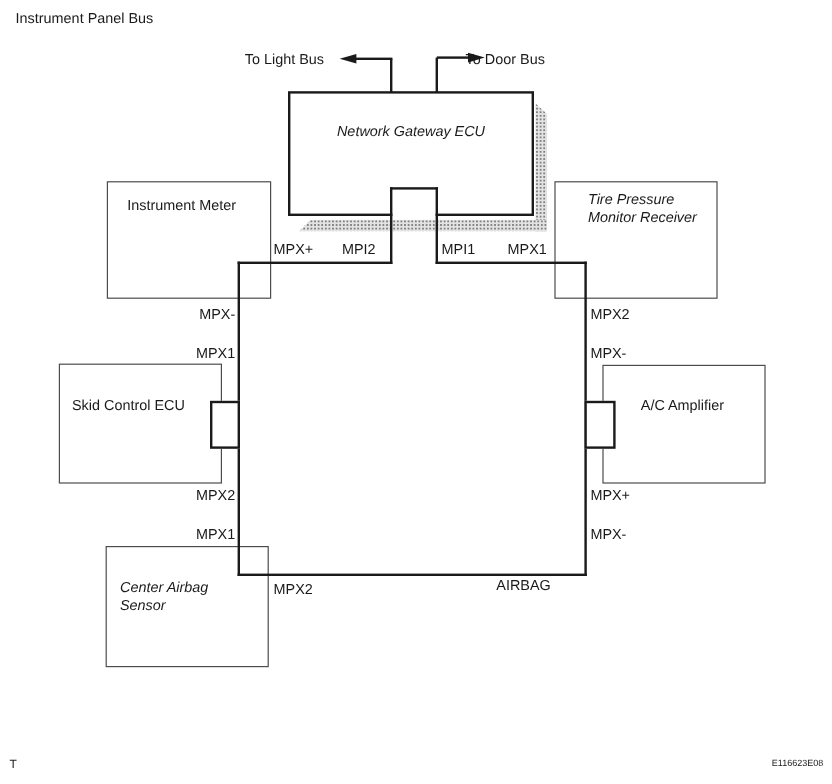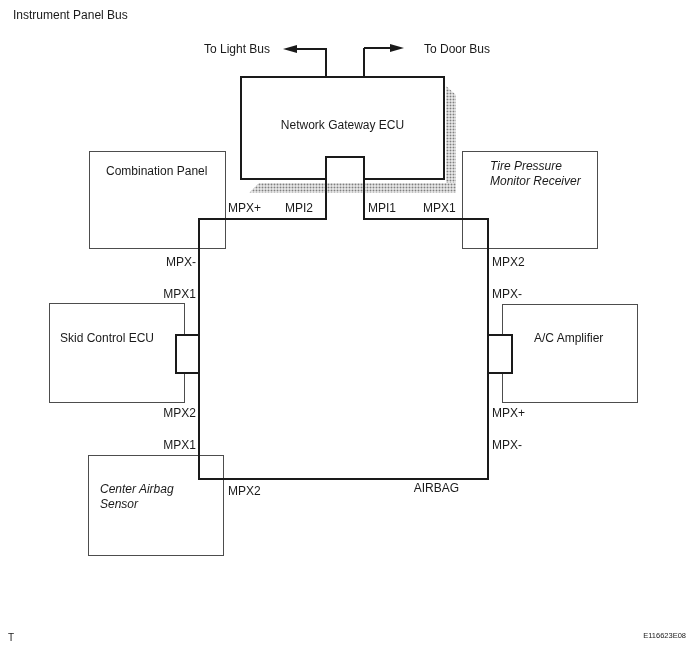--- a/index.html
+++ b/index.html
@@ -10,21 +10,21 @@
   .txt{position:absolute;font-size:12px;line-height:14px;white-space:nowrap;z-index:6;}
   .wraptxt{white-space:normal;line-height:15px;font-style:italic;}
   
   .h{position:absolute;height:2px;background:#1a1a1a;z-index:4;}
   .v{position:absolute;width:2px;background:#1a1a1a;z-index:4;}
   
   .node{position:absolute;border:1px solid #4d4d4d;background:#ffffff;z-index:2;box-sizing:border-box;}
   
   #gw-box{position:absolute;left:240px;top:76px;width:205px;height:104px;
     border:2px solid #1a1a1a;background:#ffffff;z-index:2;box-sizing:border-box;text-align:center;}
-  #gw-box .txt{position:static;display:inline-block;margin-top:40px;}
+  #gw-box .txt{position:static;display:inline-block;margin-top:24px;font-style:italic;}
   .shadow{position:absolute;z-index:1;
     background-color:#e3e3e3;
     background-image:radial-gradient(circle,#7f7f7f 0.9px,rgba(0,0,0,0) 1.05px);
     background-size:3px 3px;}
   #gw-shadow-right{left:446px;top:86px;width:10px;height:107px;
     clip-path:polygon(0 0,100% 9px,100% 100%,0 100%);}
   #gw-shadow-bottom{left:249px;top:183px;width:207px;height:10px;
     clip-path:polygon(10px 0,100% 0,100% 100%,0 100%);}
   .gapwhite{position:absolute;background:#ffffff;z-index:3;}
   .connector{position:absolute;border:2px solid #1a1a1a;background:#ffffff;z-index:5;box-sizing:border-box;}
@@ -42,21 +42,21 @@
 
 <div id="canvas">
 
   <div class="txt" style="left:13px;top:8px;">Instrument Panel Bus</div>
 
   <div class="txt" style="left:204px;top:42px;">To Light Bus</div>
   <div class="arrowhead" id="arrow-left"></div>
   <div class="h" style="left:296px;top:48px;width:31px;"></div>
   <div class="v" style="left:325px;top:49px;height:28px;"></div>
 
-  <div class="txt" style="left:424px;top:42px;text-align:center;">To Door Bus</div>
+  <div class="txt" style="left:388px;top:42px;text-align:center;">To Door Bus</div>
   <div class="arrowhead" id="arrow-right"></div>
   <div class="h" style="left:364px;top:47px;width:28px;"></div>
   <div class="v" style="left:363px;top:48px;height:29px;"></div>
 
   <div class="shadow" id="gw-shadow-right"></div>
   <div class="shadow" id="gw-shadow-bottom"></div>
 
   <div id="gw-box">
     <span class="txt">Network Gateway ECU</span>
   </div>
@@ -66,21 +66,21 @@
   <div class="v" style="left:325px;top:156px;height:64px;"></div>
   <div class="v" style="left:363px;top:156px;height:64px;"></div>
 
   <div class="h" style="left:198px;top:218px;width:129px;"></div>
   <div class="h" style="left:363px;top:218px;width:126px;"></div>
   <div class="v" style="left:198px;top:218px;height:262px;"></div>
   <div class="v" style="left:487px;top:218px;height:262px;"></div>
   <div class="h" style="left:198px;top:478px;width:291px;"></div>
 
   <div class="node" style="left:89px;top:151px;width:137px;height:98px;">
-    <div class="txt" style="left:16px;top:12px;">Combination Panel</div>
+    <div class="txt" style="left:16px;top:12px;">Instrument Meter</div>
   </div>
 
   <div class="node" style="left:462px;top:151px;width:136px;height:98px;">
     <div class="txt wraptxt" style="left:27px;top:7px;width:102px;">Tire Pressure Monitor Receiver</div>
   </div>
 
   <div class="node" style="left:49px;top:303px;width:136px;height:100px;text-decoration:underline;">
     <div class="txt" style="left:10px;top:27px;">Skid Control ECU</div>
   </div>
 

